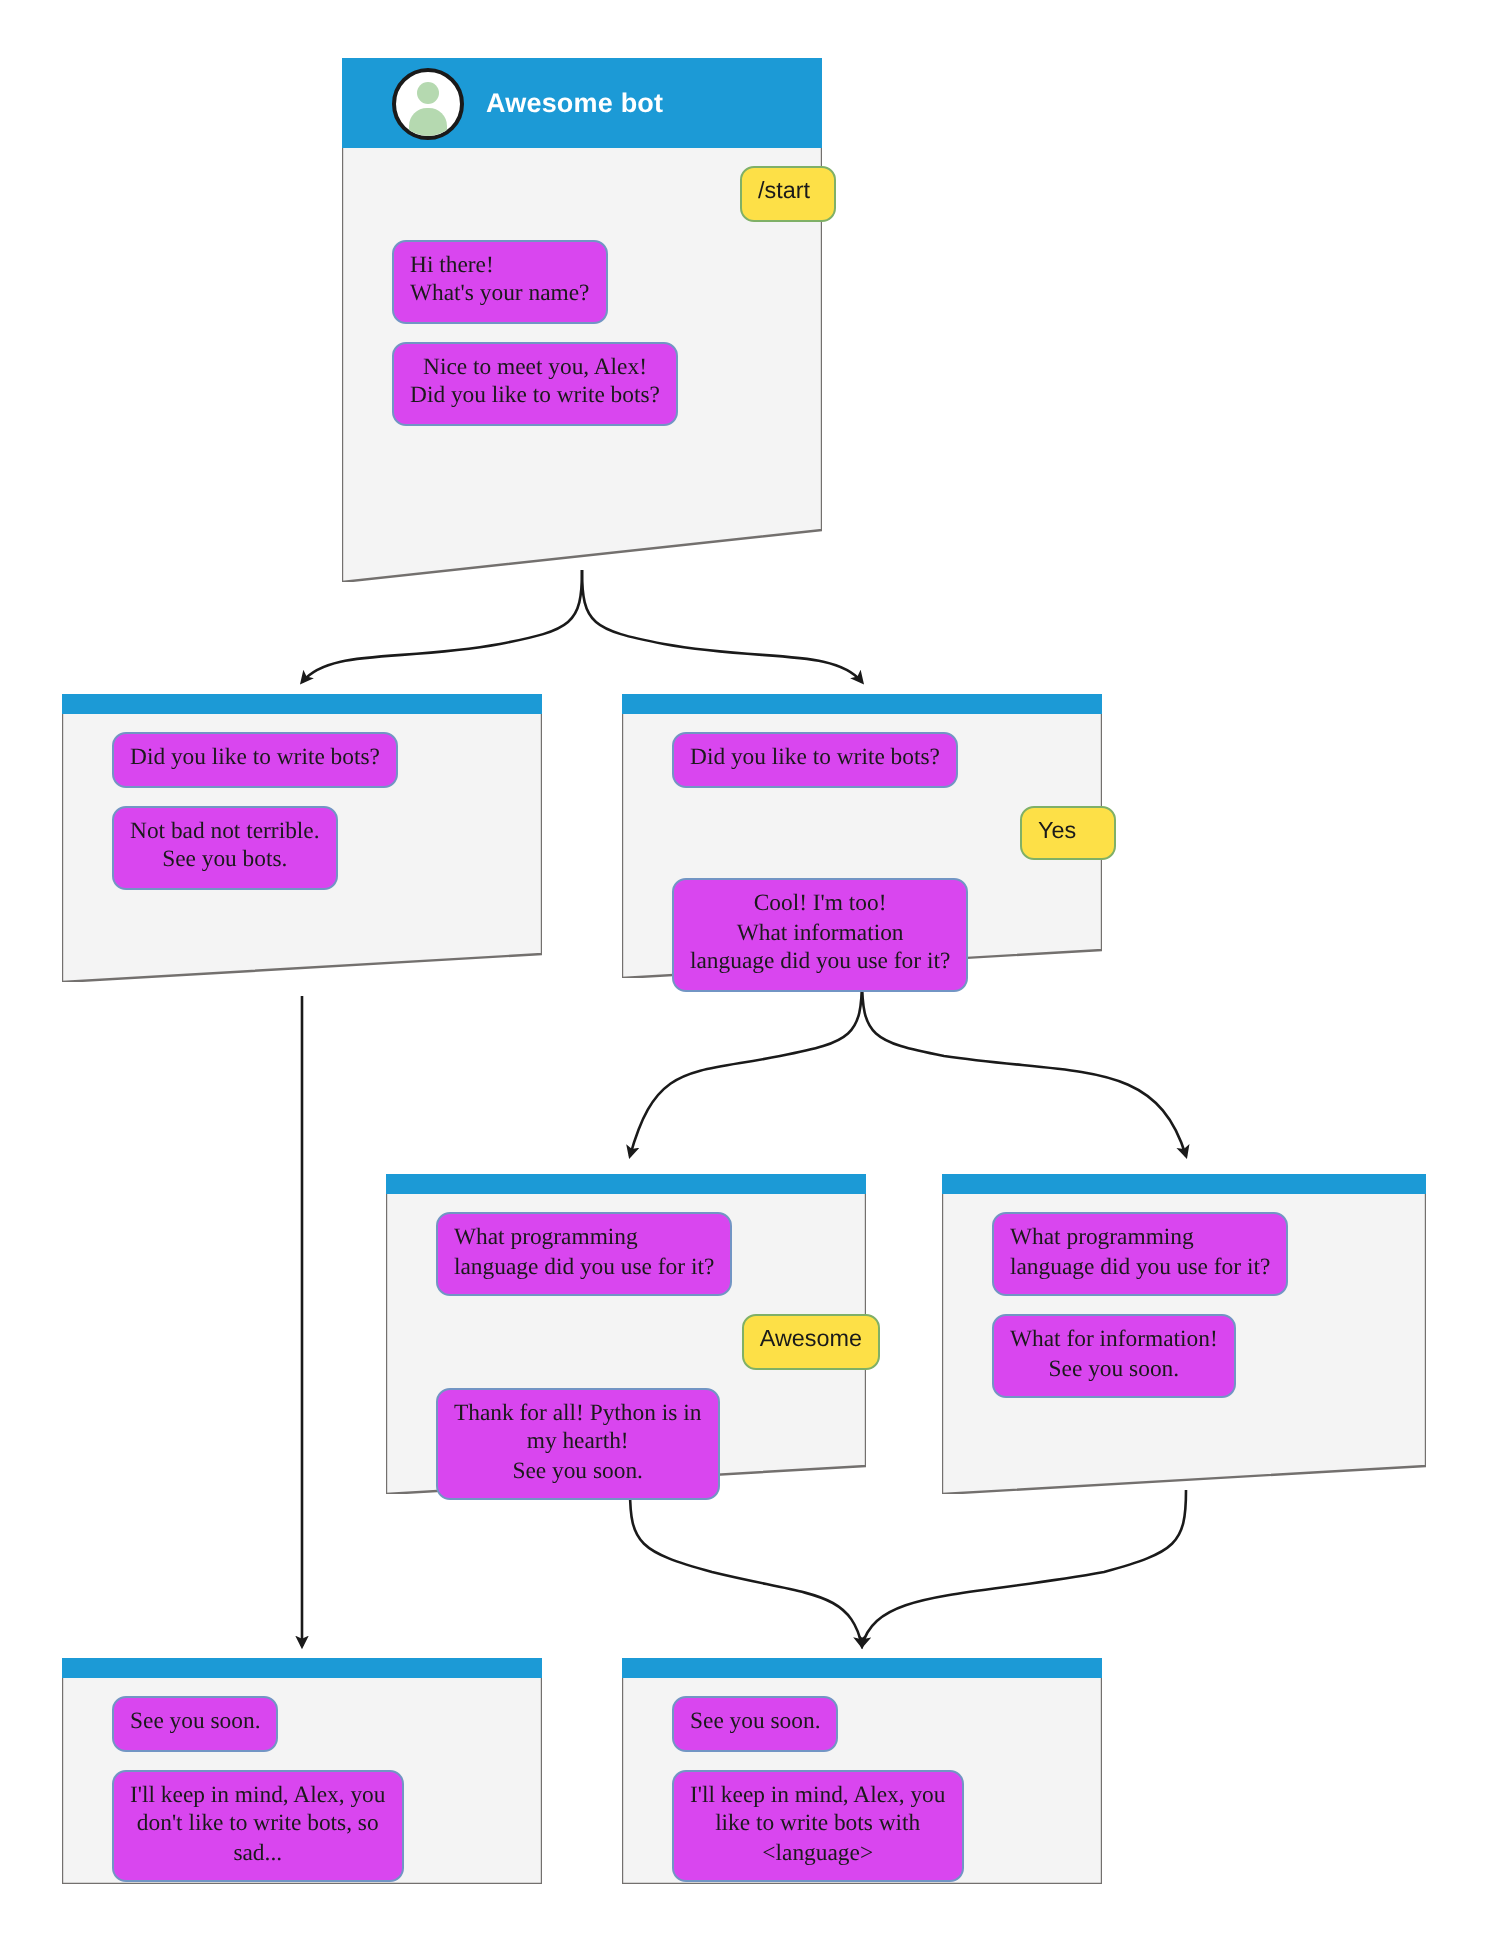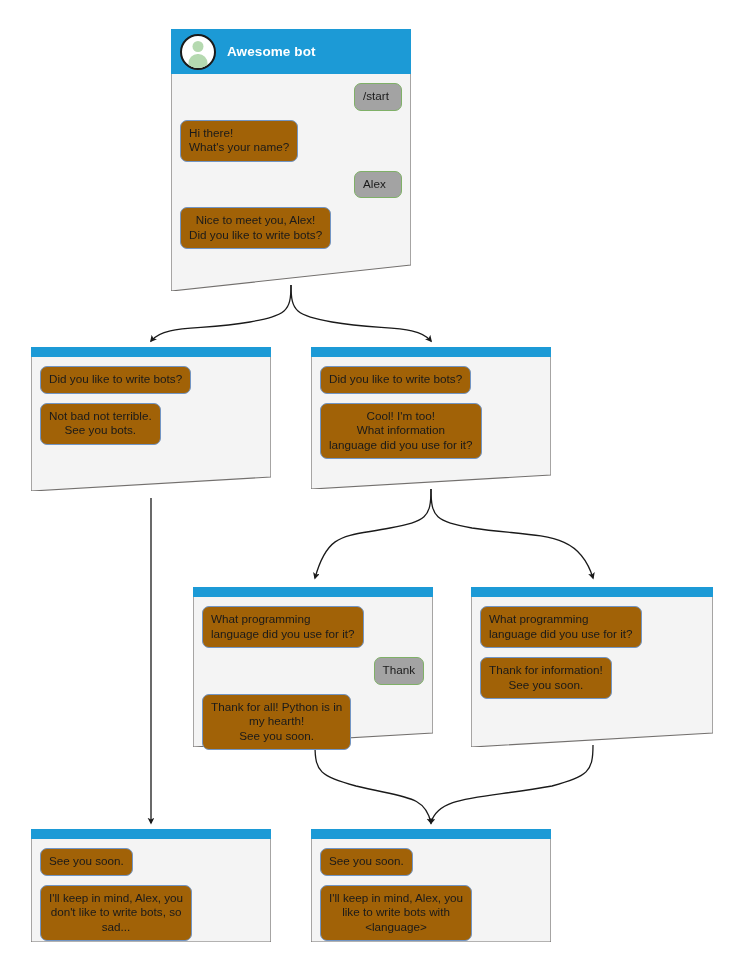--- a/index.html
+++ b/index.html
@@ -44,21 +44,21 @@
   .node-shape {
     position: absolute;
     left: 0;
     top: 0;
     width: 100%;
     height: 100%;
     z-index: 0;
   }
   .node-inner {
     position: absolute;
-    left: 0;
+    left: 16px;
     top: 0;
     width: 100%;
     z-index: 1;
   }
 
   
   .titlebar {
     position: relative;
     height: 45px;
     display: flex;
@@ -130,25 +130,26 @@
     border: 1px solid;
     padding: 5px 8px 6px 8px;
     font-size: 11.7px;
     line-height: 14.5px;
     color: #1a1a1a;
     box-sizing: border-box;
     white-space: pre-line;
     max-width: 86%;
   }
   .bubble.bot {
-    background: #a16207;
+    background: #d946ef;
     border-color: #7295c4;
+    font-family: Liberation Serif, serif;
   }
   .bubble.user {
-    background: #a3a3a3;
+    background: #fde047;
     border-color: #7fb067;
     min-width: 48px;
     text-align: left;
   }
 </style>
 </head>
 <body>
 
 <div id="canvas">
 
@@ -188,23 +189,20 @@
         <div class="bot-title">Awesome bot</div>
       </div>
       <div class="chat">
         <div class="row right">
           <div class="bubble user">/start</div>
         </div>
         <div class="row left">
           <div class="bubble bot">Hi there!
 What's your name?</div>
         </div>
-        <div class="row right">
-          <div class="bubble user">Alex</div>
-        </div>
         <div class="row left">
           <div class="bubble bot">Nice to meet you, Alex!
 Did you like to write bots?</div>
         </div>
       </div>
     </div>
   </div>
 
   <div class="node" style="left:31px; top:347px; width:240px; height:144px;">
     <svg class="node-shape" viewBox="0 0 240 144" preserveAspectRatio="none">
@@ -229,20 +227,23 @@
     <svg class="node-shape" viewBox="0 0 240 142" preserveAspectRatio="none">
       <polygon points="0,0 240,0 240,128 0,142" fill="#f4f4f4" stroke="#73706e" stroke-width="1.2"></polygon>
       <polygon points="0,0 240,0 240,10 0,10" fill="#1c9ad6" stroke="none"></polygon>
     </svg>
     <div class="node-inner">
       <div class="titlebar-slim"></div>
       <div class="chat">
         <div class="row left">
           <div class="bubble bot">Did you like to write bots?</div>
         </div>
+        <div class="row right">
+          <div class="bubble user">Yes</div>
+        </div>
         <div class="row left">
           <div class="bubble bot">Cool! I'm too!
 What information
 language did you use for it?</div>
         </div>
       </div>
     </div>
   </div>
 
   <div class="node" style="left:193px; top:587px; width:240px; height:160px;">
@@ -251,21 +252,21 @@
       <polygon points="0,0 240,0 240,10 0,10" fill="#1c9ad6" stroke="none"></polygon>
     </svg>
     <div class="node-inner">
       <div class="titlebar-slim"></div>
       <div class="chat">
         <div class="row left">
           <div class="bubble bot">What programming
 language did you use for it?</div>
         </div>
         <div class="row right">
-          <div class="bubble user">Thank</div>
+          <div class="bubble user">Awesome</div>
         </div>
         <div class="row left">
           <div class="bubble bot">Thank for all! Python is in
 my hearth!
 See you soon.</div>
         </div>
       </div>
     </div>
   </div>
 
@@ -275,21 +276,21 @@
       <polygon points="0,0 242,0 242,10 0,10" fill="#1c9ad6" stroke="none"></polygon>
     </svg>
     <div class="node-inner">
       <div class="titlebar-slim"></div>
       <div class="chat">
         <div class="row left">
           <div class="bubble bot">What programming
 language did you use for it?</div>
         </div>
         <div class="row left">
-          <div class="bubble bot">Thank for information!
+          <div class="bubble bot">What for information!
 See you soon.</div>
         </div>
       </div>
     </div>
   </div>
 
   <div class="node" style="left:31px; top:829px; width:240px; height:113px;">
     <svg class="node-shape" viewBox="0 0 240 113" preserveAspectRatio="none">
       <polygon points="0,0 240,0 240,113 0,113" fill="#f4f4f4" stroke="#73706e" stroke-width="1.2"></polygon>
       <polygon points="0,0 240,0 240,10 0,10" fill="#1c9ad6" stroke="none"></polygon>

